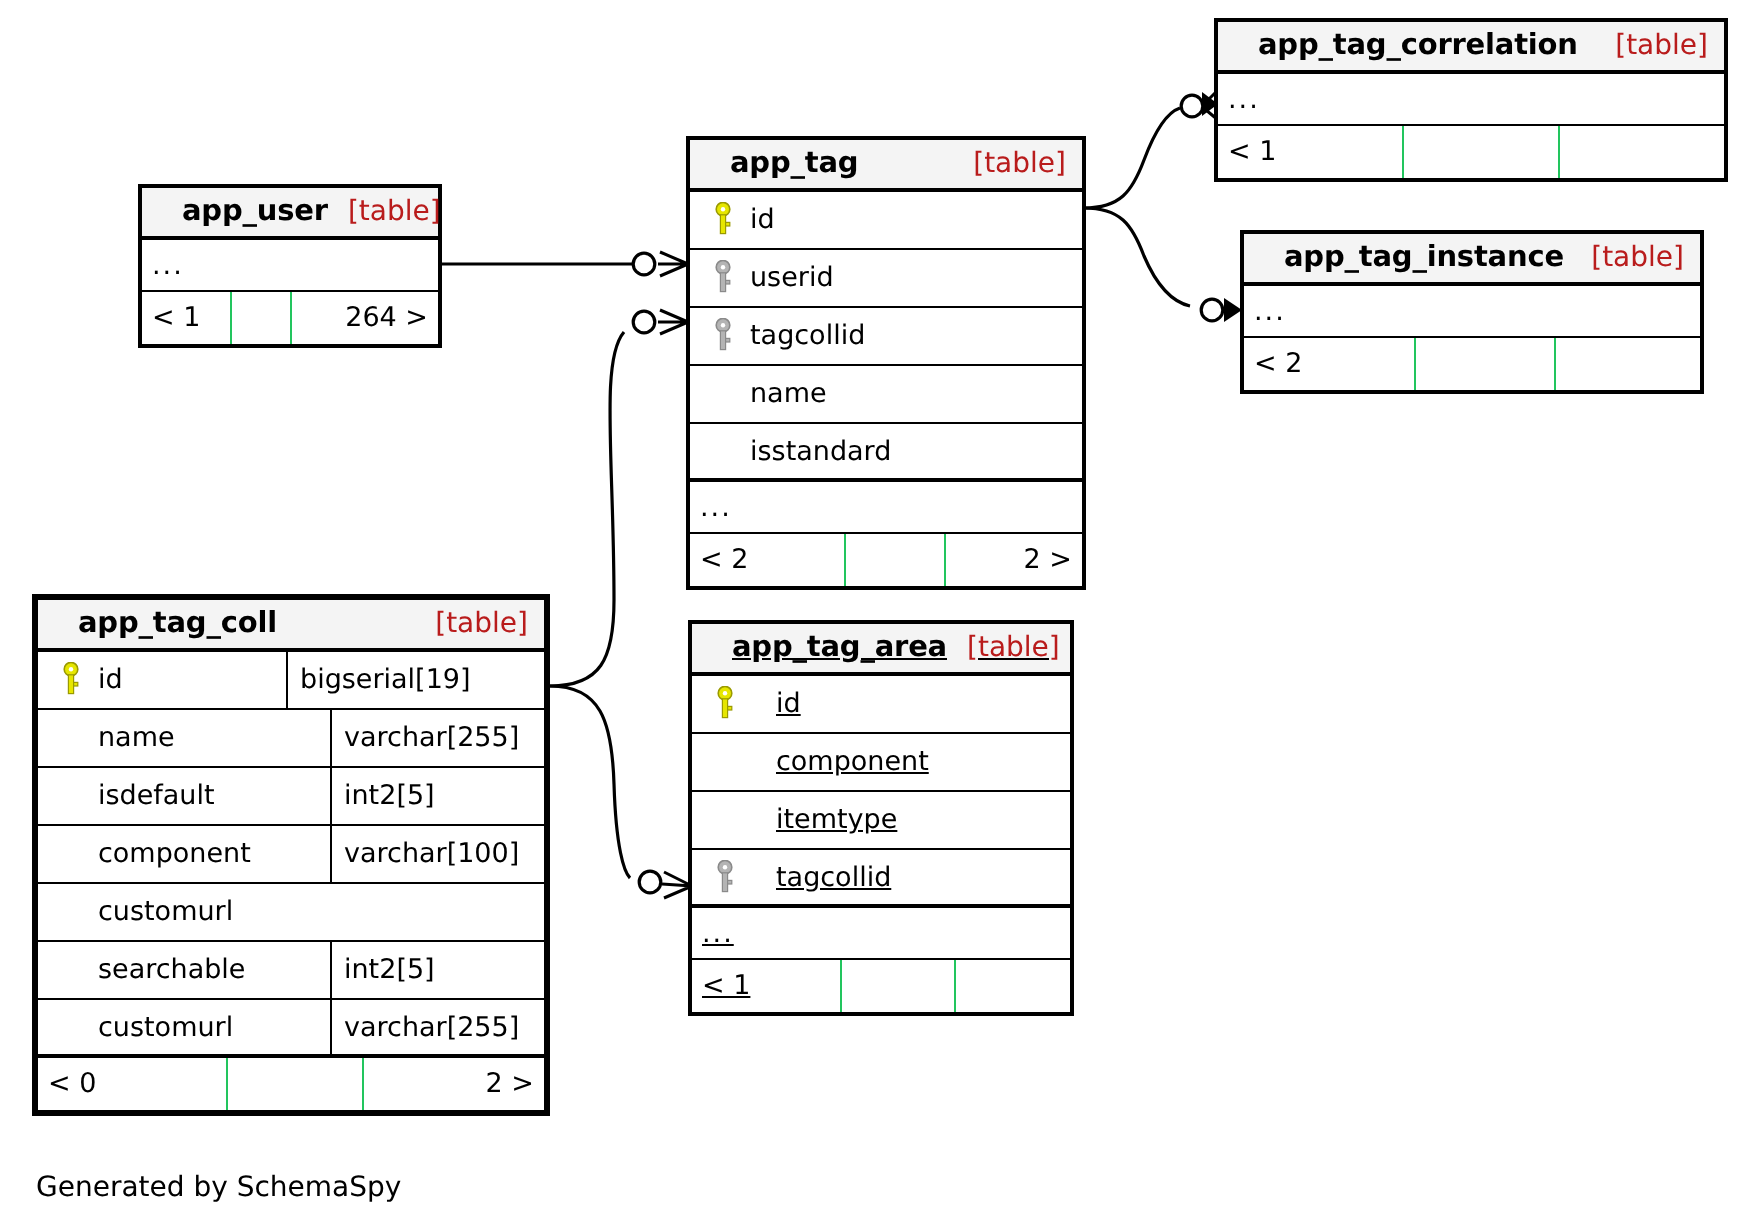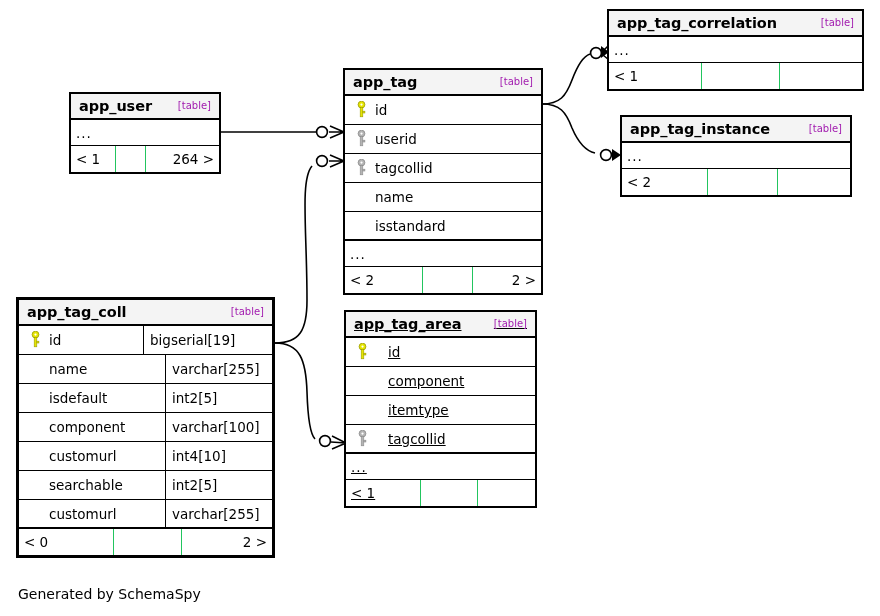--- a/index.html
+++ b/index.html
@@ -46,32 +46,32 @@
     border-width: 2px;
   }
 
   .tbl-header {
     display: flex;
     align-items: center;
     justify-content: space-between;
     box-sizing: border-box;
     background: #f4f4f4;
     border-bottom: 2px solid #000000;
-    padding: 3px 8px 4px 8px;
+    padding: 3px 8px 4px 20px;
     height: 26px;
   }
   .tbl-name {
     font-weight: bold;
     font-size: 14.5px;
     letter-spacing: -0.1px;
     white-space: nowrap;
   }
   .tbl-kind {
-    font-size: 10px;
-    color: #a21caf;
+    font-size: 14px;
+    color: #b91c1c;
     white-space: nowrap;
     padding-left: 10px;
   }
 
   .rows {
     display: block;
   }
   .row {
     display: flex;
     box-sizing: border-box;
@@ -357,21 +357,20 @@
           <span class="keyslot"></span>
           <span class="col-label">component</span>
         </div>
         <div class="cell-type" style="width:107px;">varchar[100]</div>
       </div>
       <div class="row">
         <div class="cell-name">
           <span class="keyslot"></span>
           <span class="col-label">customurl</span>
         </div>
-        <div class="cell-type" style="width:107px;">int4[10]</div>
       </div>
       <div class="row">
         <div class="cell-name">
           <span class="keyslot"></span>
           <span class="col-label">searchable</span>
         </div>
         <div class="cell-type" style="width:107px;">int2[5]</div>
       </div>
       <div class="row last-col-row">
         <div class="cell-name">

